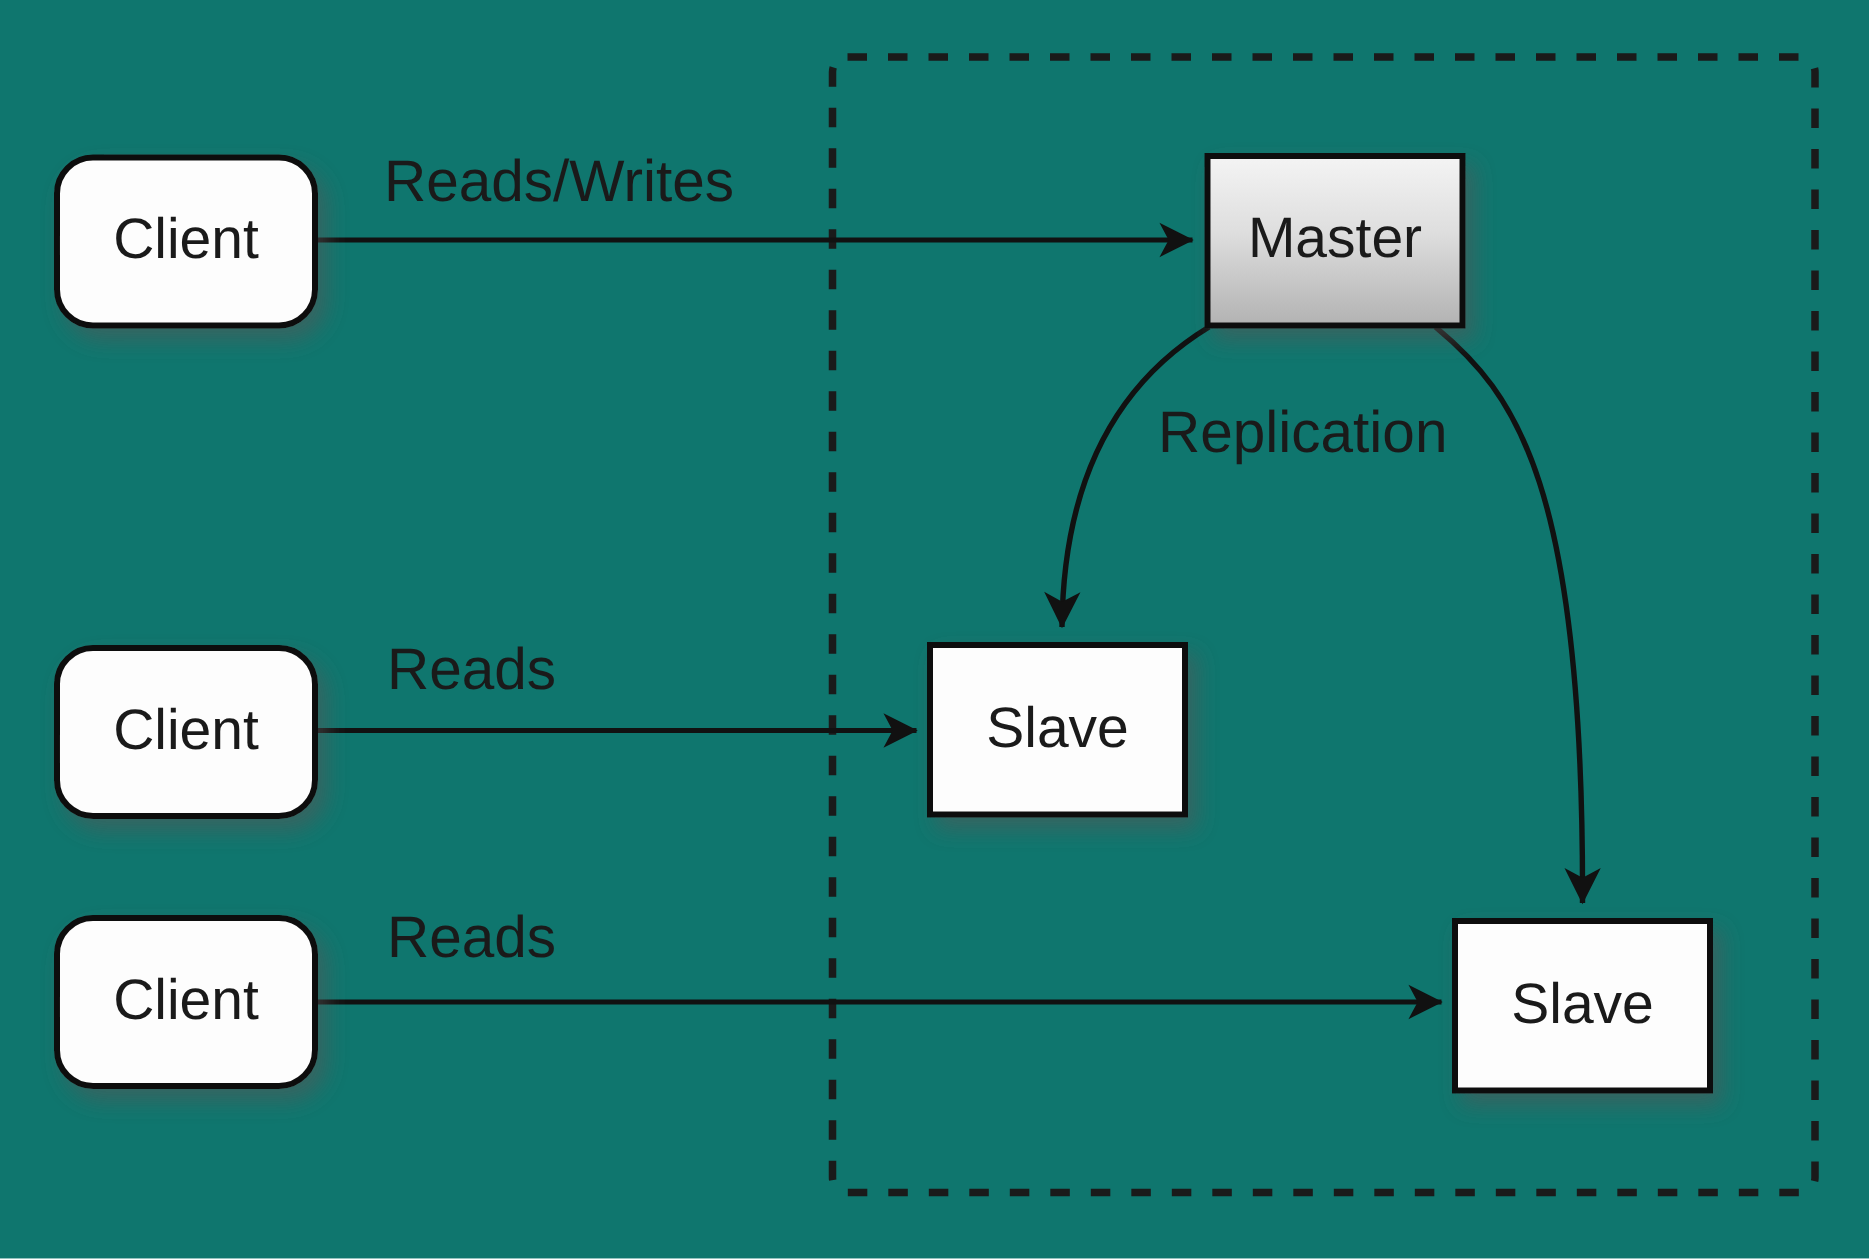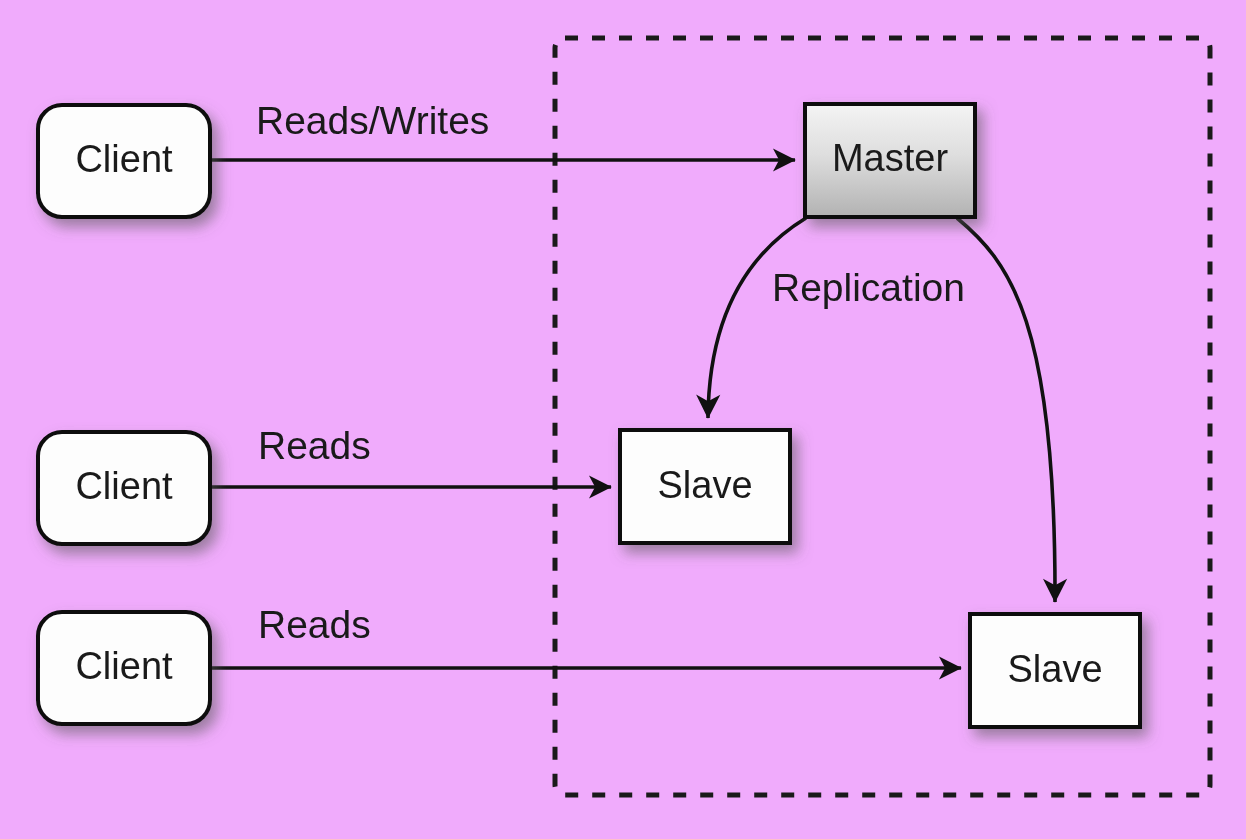--- a/index.html
+++ b/index.html
@@ -4,21 +4,21 @@
 <style>
   html, body {
     margin: 0;
     padding: 0;
     background: #ffffff;
   }
   #diagram-root {
     position: relative;
     width: 1246px;
     height: 839px;
-    background: #f0abfc;
+    background: #0f766e;
     overflow: hidden;
     font-family: "Liberation Sans", sans-serif;
   }
   #diagram-svg {
     position: absolute;
     left: 0;
     top: 0;
     width: 1246px;
     height: 839px;
     display: block;

